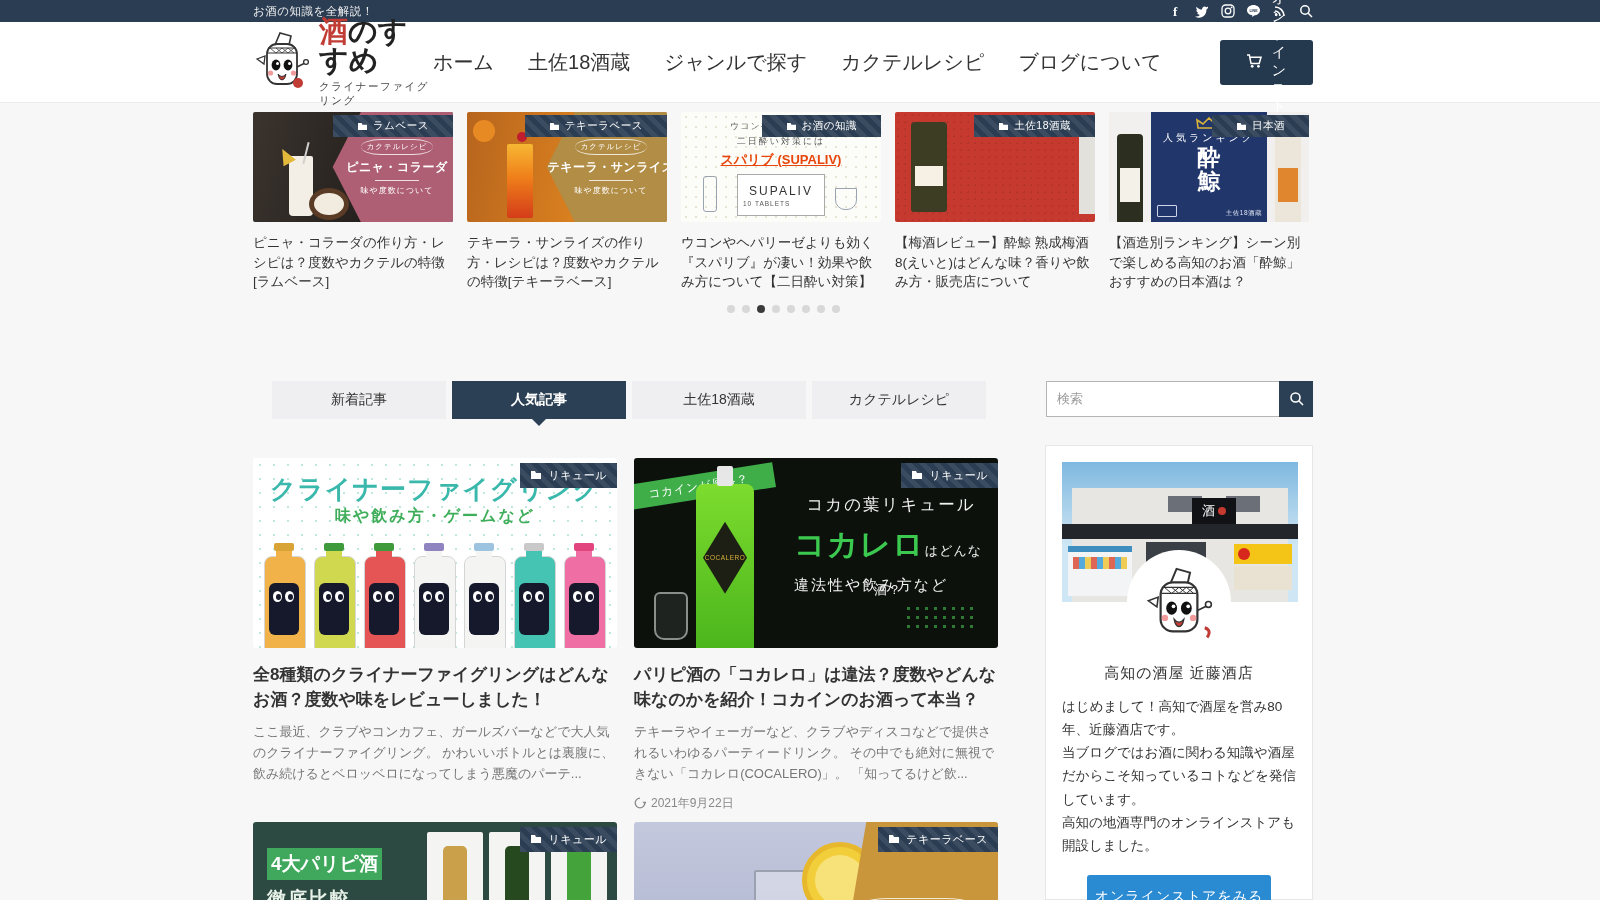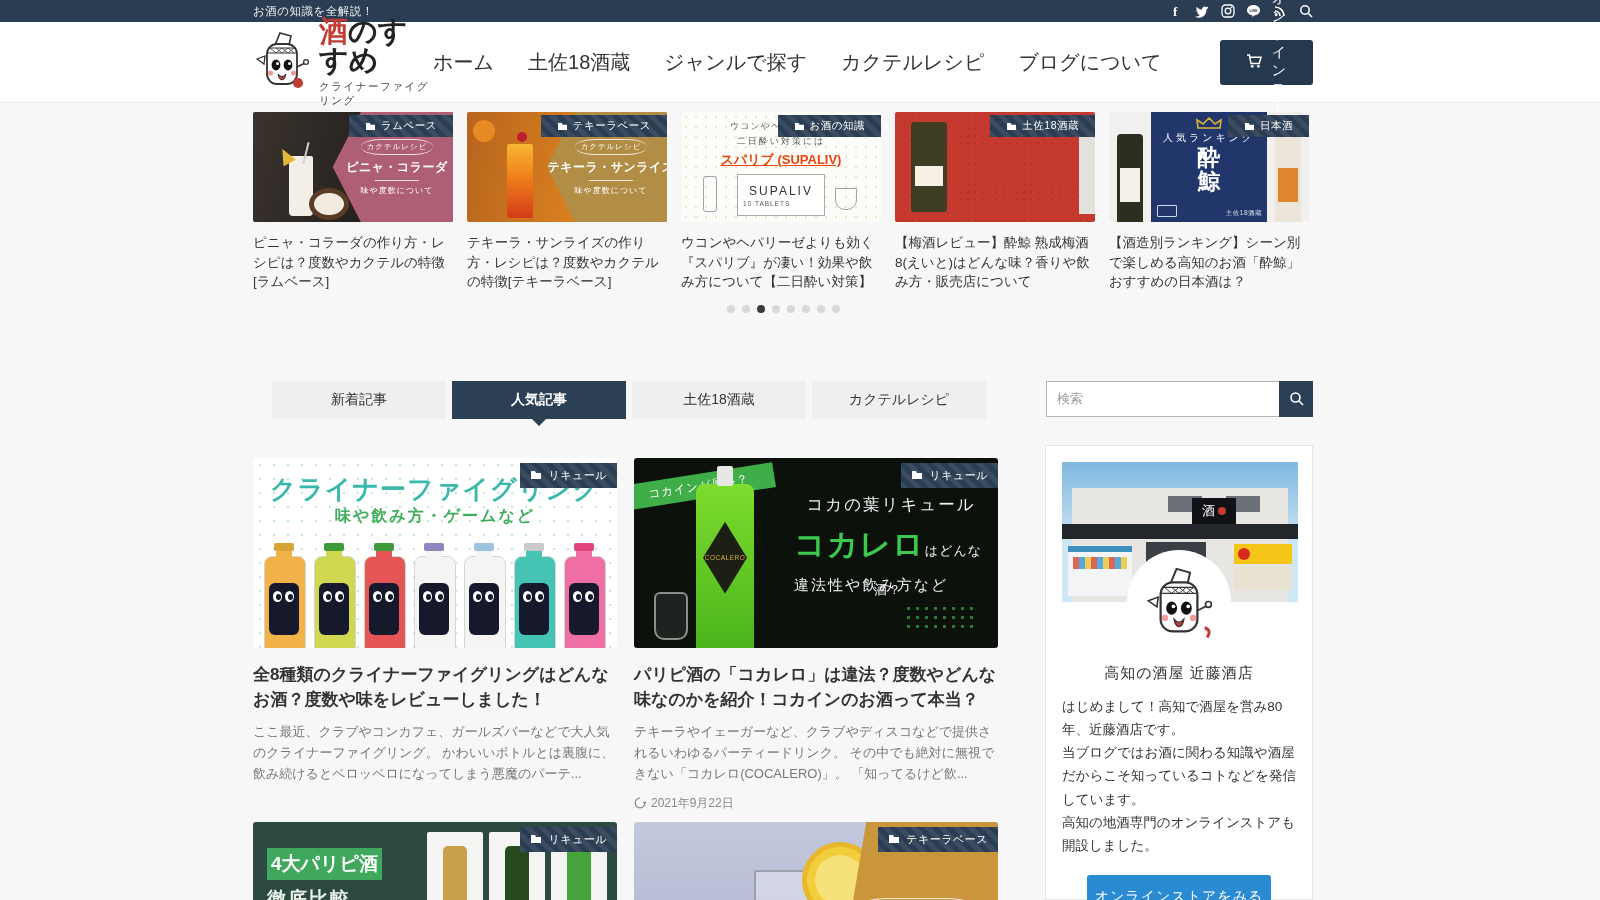--- a/index.html
+++ b/index.html
@@ -24,21 +24,21 @@
   .navmenu{display:flex;align-items:center;gap:34px;}
   .nav-item{font-size:20px;color:#333;cursor:pointer;white-space:nowrap;}
   .store-btn{margin-left:24px;background:#24384e;color:#fff;font-size:14px;letter-spacing:1px;
              height:45px;padding:0 26px;display:flex;align-items:center;gap:9px;border-radius:3px;cursor:pointer;}
 
   
   .carousel{margin-top:10px;display:flex;gap:14px;}
   .slide{width:200px;cursor:pointer;}
   .thumb{position:relative;width:200px;height:110px;border-radius:2px;overflow:hidden;background:#ddd;}
   .badge{position:absolute;top:3px;right:0;z-index:5;color:#fff;font-size:10.5px;letter-spacing:.5px;
-         padding:4px 16px;display:flex;align-items:center;gap:5px;
+         padding:4px 24px;display:flex;align-items:center;gap:5px;
          background:repeating-linear-gradient(45deg,rgba(255,255,255,.08) 0 5px,rgba(255,255,255,0) 5px 10px),#2b3d53;}
   .slide-title{margin-top:11px;font-size:13.5px;line-height:1.45;color:#333;}
 
   
   .s1{background:linear-gradient(105deg,#3a332e 0%,#26211e 60%);}
   .s1 .glass{position:absolute;left:36px;bottom:6px;width:24px;height:60px;background:#f4efe6;border-radius:2px 2px 4px 4px;}
   .s1 .straw{position:absolute;left:52px;bottom:58px;width:2px;height:22px;background:#cfcfcf;transform:rotate(14deg);}
   .s1 .pine{position:absolute;left:26px;bottom:58px;width:0;height:0;border-left:7px solid transparent;border-right:7px solid transparent;border-bottom:16px solid #e3b93c;transform:rotate(-28deg);}
   .s1 .coco{position:absolute;left:56px;bottom:2px;width:40px;height:32px;background:#5a3b26;border-radius:50%;}
   .s1 .coco:after{content:"";position:absolute;inset:5px;background:#f2ece0;border-radius:50%;}

